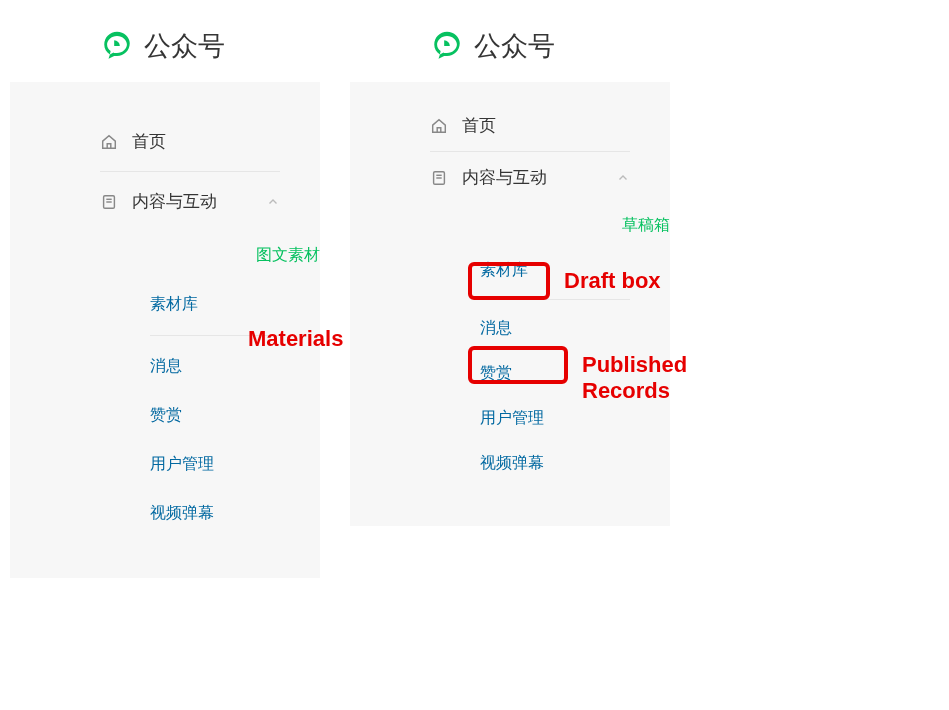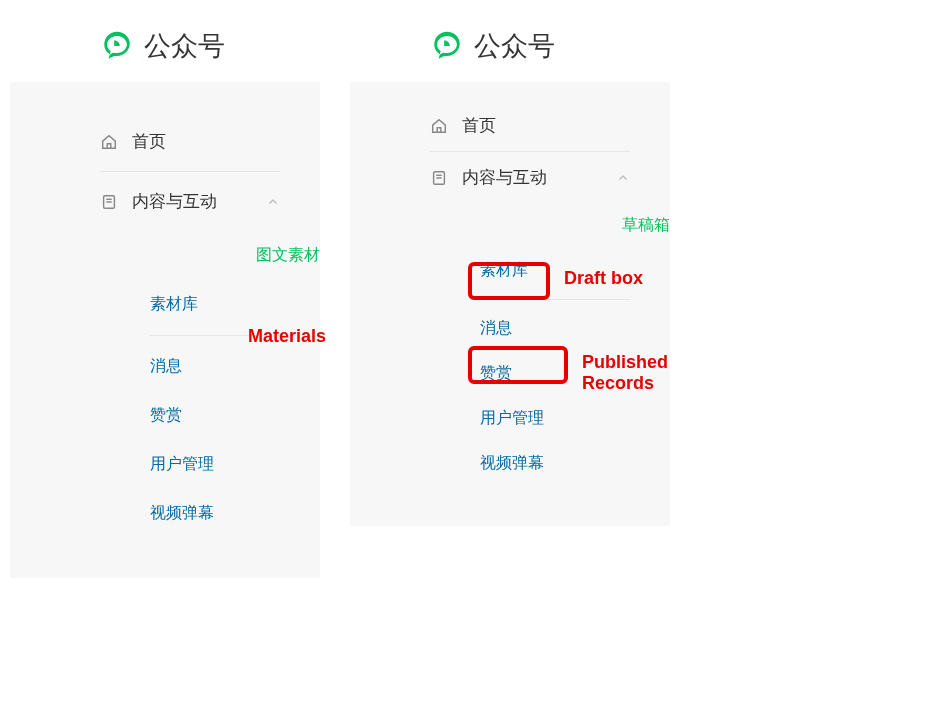--- a/index.html
+++ b/index.html
@@ -78,21 +78,21 @@
     }
     .sub-divider {
       height: 1px;
       background: #e6e6e6;
       margin: 6px 40px 6px 140px;
     }
     .annotation {
       position: absolute;
       color: #e60000;
       font-weight: bold;
-      font-size: 18px;
+      font-size: 22px;
       pointer-events: none;
     }
     .highlight-box {
       position: absolute;
       border: 4px solid #e60000;
       border-radius: 6px;
       pointer-events: none;
     }
     svg { display: block; }
   </style>

